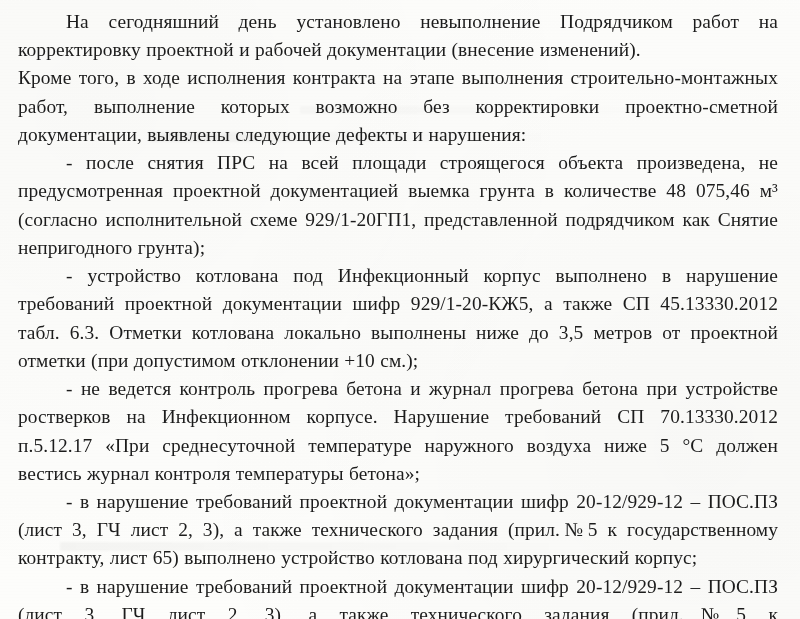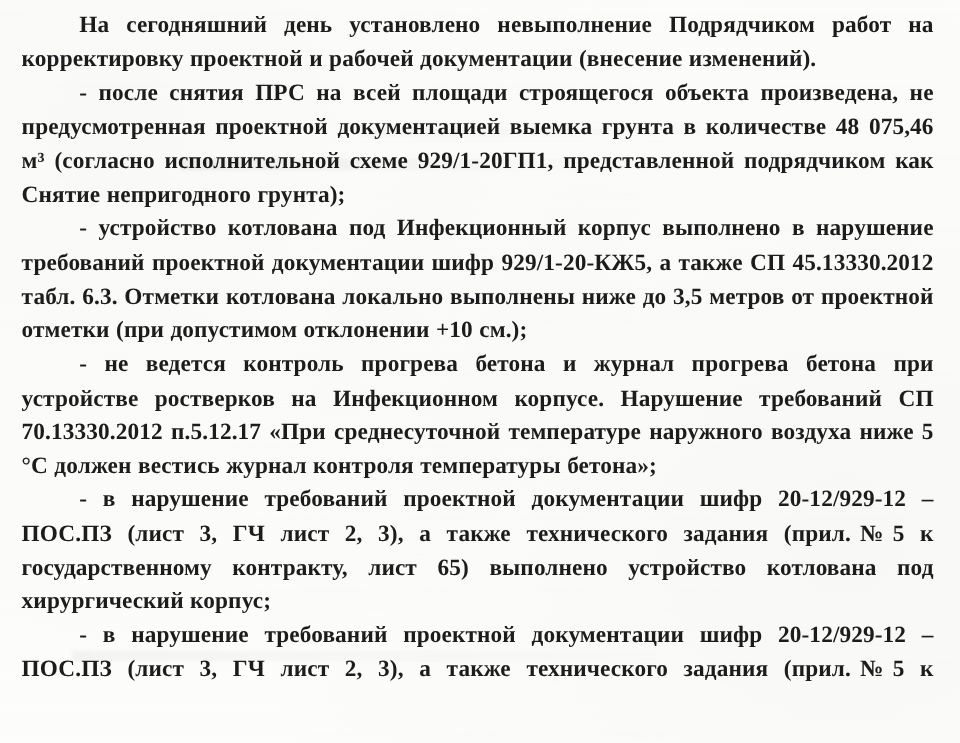--- a/index.html
+++ b/index.html
@@ -17,21 +17,20 @@
   .page {
     position: relative;
     width: 800px;
     height: 619px;
     box-sizing: border-box;
     padding: 8px 22px 0 18px;
     background:
       radial-gradient(circle at 12% 18%, rgba(0,0,0,0.015), rgba(0,0,0,0) 60%),
       radial-gradient(circle at 88% 72%, rgba(0,0,0,0.02), rgba(0,0,0,0) 65%),
       #fdfdfb;
-    font-weight: bold;
   }
   .doc-body {
     font-size: 19.4px;
     line-height: 1.455;
     text-align: justify;
     text-justify: inter-word;
     letter-spacing: 0.1px;
     word-spacing: 0.4px;
   }
   .para {
@@ -98,20 +97,21 @@
     pointer-events: none;
     opacity: 0.45;
   }
 </style>
 </head>
 <body>
 
 <div class="page">
   <div class="doc-body">
     <p class="para">На сегодняшний день установлено невыполнение Подрядчиком работ на корректировку проектной и рабочей документации (внесение изменений).</p>
+    <p class="para no-indent">Кроме того, в ходе исполнения контракта на этапе выполнения строительно-монтажных работ, выполнение которых возможно без корректировки проектно-сметной документации, выявлены следующие дефекты и нарушения:</p>
     <p class="para dash">- после снятия ПРС на всей площади строящегося объекта произведена, не предусмотренная проектной документацией выемка грунта в количестве 48 075,46 м³ (согласно исполнительной схеме 929/1-20ГП1, представленной подрядчиком как Снятие непригодного грунта);</p>
     <p class="para dash">- устройство котлована под Инфекционный корпус выполнено в нарушение требований проектной документации шифр 929/1-20-КЖ5, а также СП 45.13330.2012 табл. 6.3. Отметки котлована локально выполнены ниже до 3,5 метров от проектной отметки (при допустимом отклонении +10 см.);</p>
     <p class="para dash">- не ведется контроль прогрева бетона и журнал прогрева бетона при устройстве ростверков на Инфекционном корпусе. Нарушение требований СП 70.13330.2012 п.5.12.17 «При среднесуточной температуре наружного воздуха ниже 5 °С должен вестись журнал контроля температуры бетона»;</p>
     <p class="para dash">- в нарушение требований проектной документации шифр 20-12/929-12 – ПОС.ПЗ (лист 3, ГЧ лист 2, 3), а также технического задания (прил.№5 к государственному контракту, лист 65) выполнено устройство котлована под хирургический корпус;</p>
     <p class="para dash last-line-justify">- в нарушение требований проектной документации шифр 20-12/929-12 – ПОС.ПЗ (лист 3, ГЧ лист 2, 3), а также технического задания (прил.№5 к</p>
   </div>
   <div class="smudge-3"></div>
   <div class="smudge-1"></div>
   <div class="smudge-2"></div>
   <div class="grain"></div>

